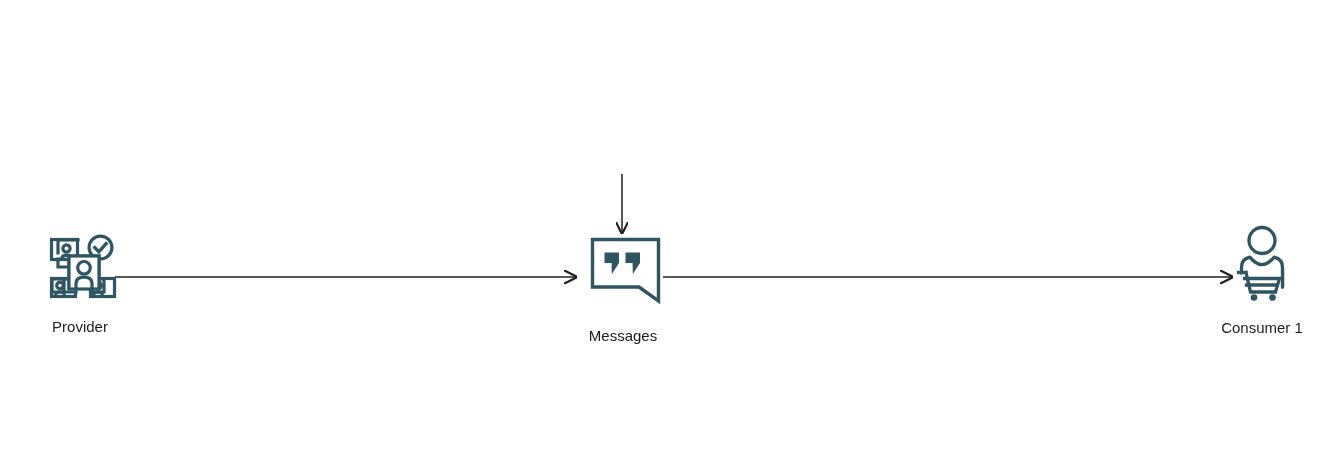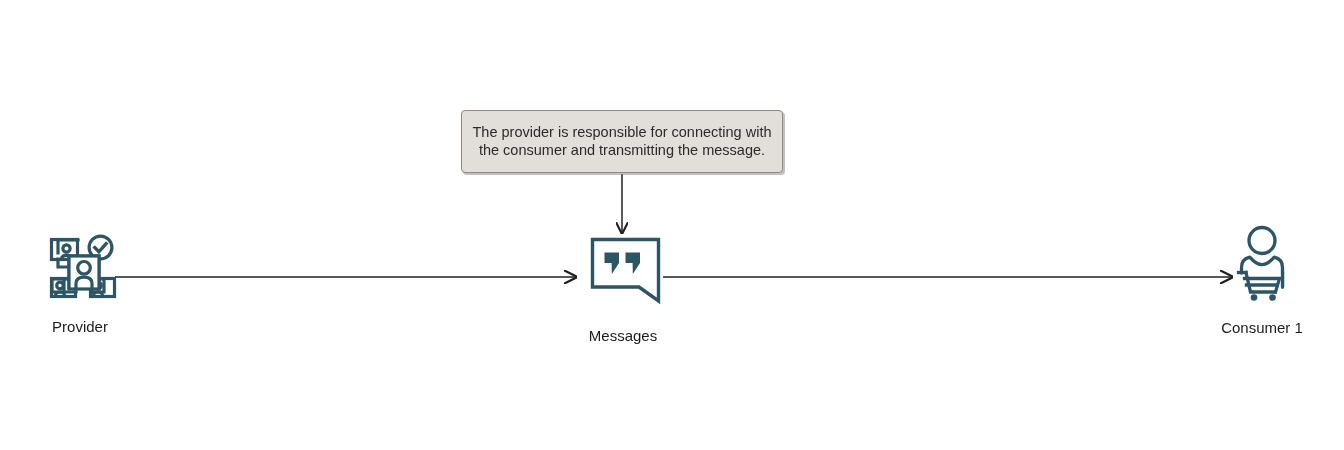--- a/index.html
+++ b/index.html
@@ -112,23 +112,20 @@
       </marker>
     </defs>
 
     <line x1="115" y1="277" x2="576" y2="277" stroke="#231f20" stroke-width="1.5" marker-end="url(#arrow-open)"></line>
 
     <line x1="663" y1="277" x2="1232" y2="277" stroke="#231f20" stroke-width="1.5" marker-end="url(#arrow-open)"></line>
 
     <line x1="622" y1="174" x2="622" y2="233" stroke="#231f20" stroke-width="1.5" marker-end="url(#arrow-open-sm)"></line>
   </svg>
 
-  <div class="callout-note">
-    <div class="callout-text">The provider is responsible for connecting with the consumer and transmitting the message.</div>
-  </div>
 
   <div class="node" id="node-provider">
     <span class="node-icon">
       <svg width="80" height="80" viewBox="0 0 80 80" fill="none">
         <g stroke="#2e5563" stroke-width="3.2" stroke-linecap="square" stroke-linejoin="miter" fill="none">
 
           <path d="M18 27 V14 H38"></path>
           <path d="M18 33 V41 H38"></path>
           <circle cx="26.5" cy="22.5" r="3.6"></circle>
           <path d="M21.5 33.5 q0 -4.2 5 -4.2 q5 0 5 4.2"></path>

